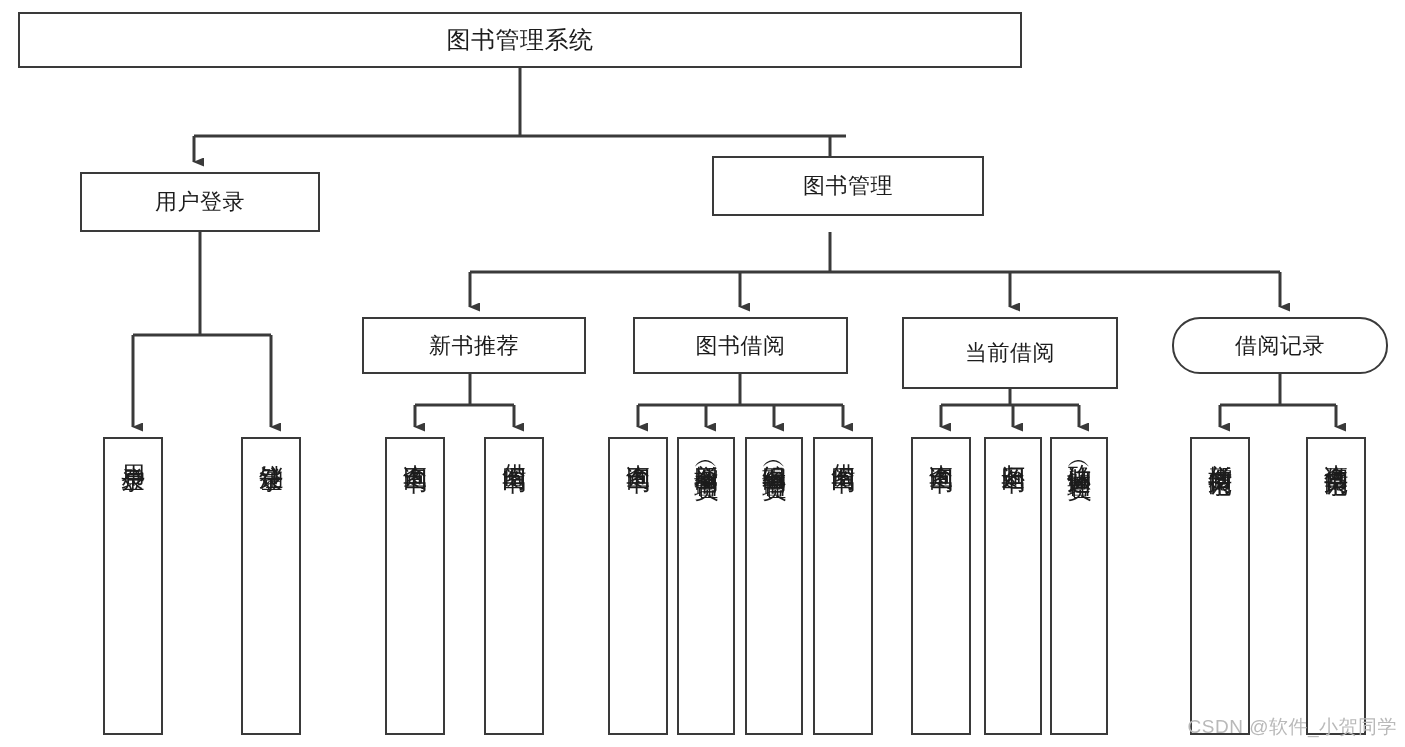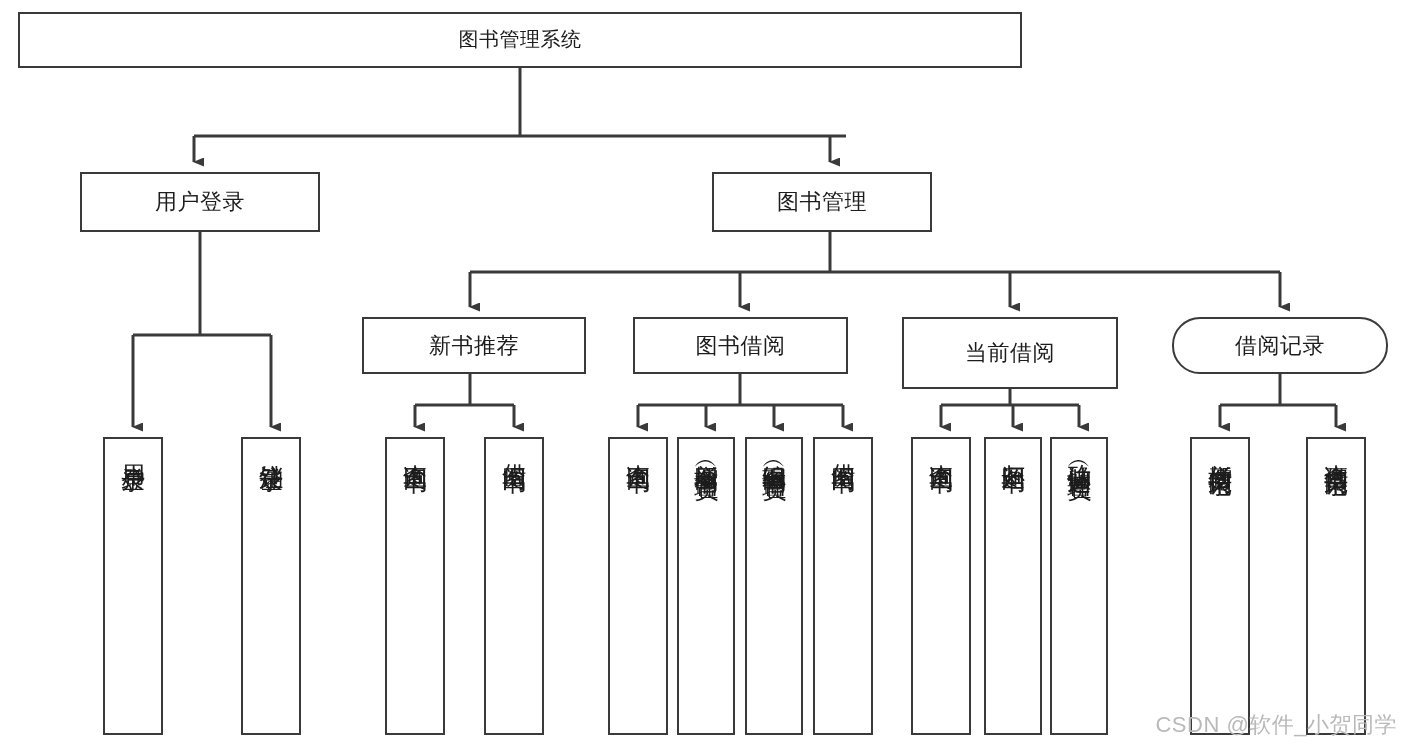--- a/index.html
+++ b/index.html
@@ -35,21 +35,21 @@
     justify-content: center;
     z-index: 2;
   }
   .node-label {
     color: #1c1c1c;
     letter-spacing: 0.5px;
     white-space: nowrap;
     line-height: 1.18;
   }
   .node.root .node-label {
-    font-size: 20px;
+    font-size: 24px;
   }
   .node.level1 .node-label,
   .node.level2 .node-label {
     font-size: 22px;
   }
   .node.leaf {
     align-items: flex-start;
     justify-content: center;
     padding-top: 6px;
   }
@@ -57,21 +57,21 @@
     font-size: 24px;
     writing-mode: vertical-rl;
     text-orientation: upright;
     letter-spacing: 2px;
     white-space: normal;
   }
   #watermark {
     position: absolute;
     right: 8px;
     bottom: 7px;
-    font-size: 22px;
+    font-size: 19px;
     color: #b9b9b9;
     z-index: 5;
     white-space: nowrap;
     letter-spacing: 0.5px;
   }
 </style>
 </head>
 <body>
 
 <div id="diagram-root">
@@ -126,21 +126,21 @@
     </g>
   </svg>
 
   <div class="node root" id="node-root" style="left: 18px; top: 12px; width: 1004px; height: 56px;">
     <span class="node-label">图书管理系统</span>
   </div>
 
   <div class="node level1" id="node-user-login" style="left: 80px; top: 172px; width: 240px; height: 60px;">
     <span class="node-label">用户登录</span>
   </div>
-  <div class="node level1" id="node-book-manage" style="left: 712px; top: 172px; width: 220px; height: 60px;">
+  <div class="node level1" id="node-book-manage" style="left: 712px; top: 156px; width: 272px; height: 60px;">
     <span class="node-label">图书管理</span>
   </div>
 
   <div class="node level2" id="node-new-book-rec" style="left: 362px; top: 317px; width: 224px; height: 57px;">
     <span class="node-label">新书推荐</span>
   </div>
   <div class="node level2" id="node-book-borrow" style="left: 633px; top: 317px; width: 215px; height: 57px;">
     <span class="node-label">图书借阅</span>
   </div>
   <div class="node level2" id="node-current-borrow" style="left: 902px; top: 317px; width: 216px; height: 72px;">

